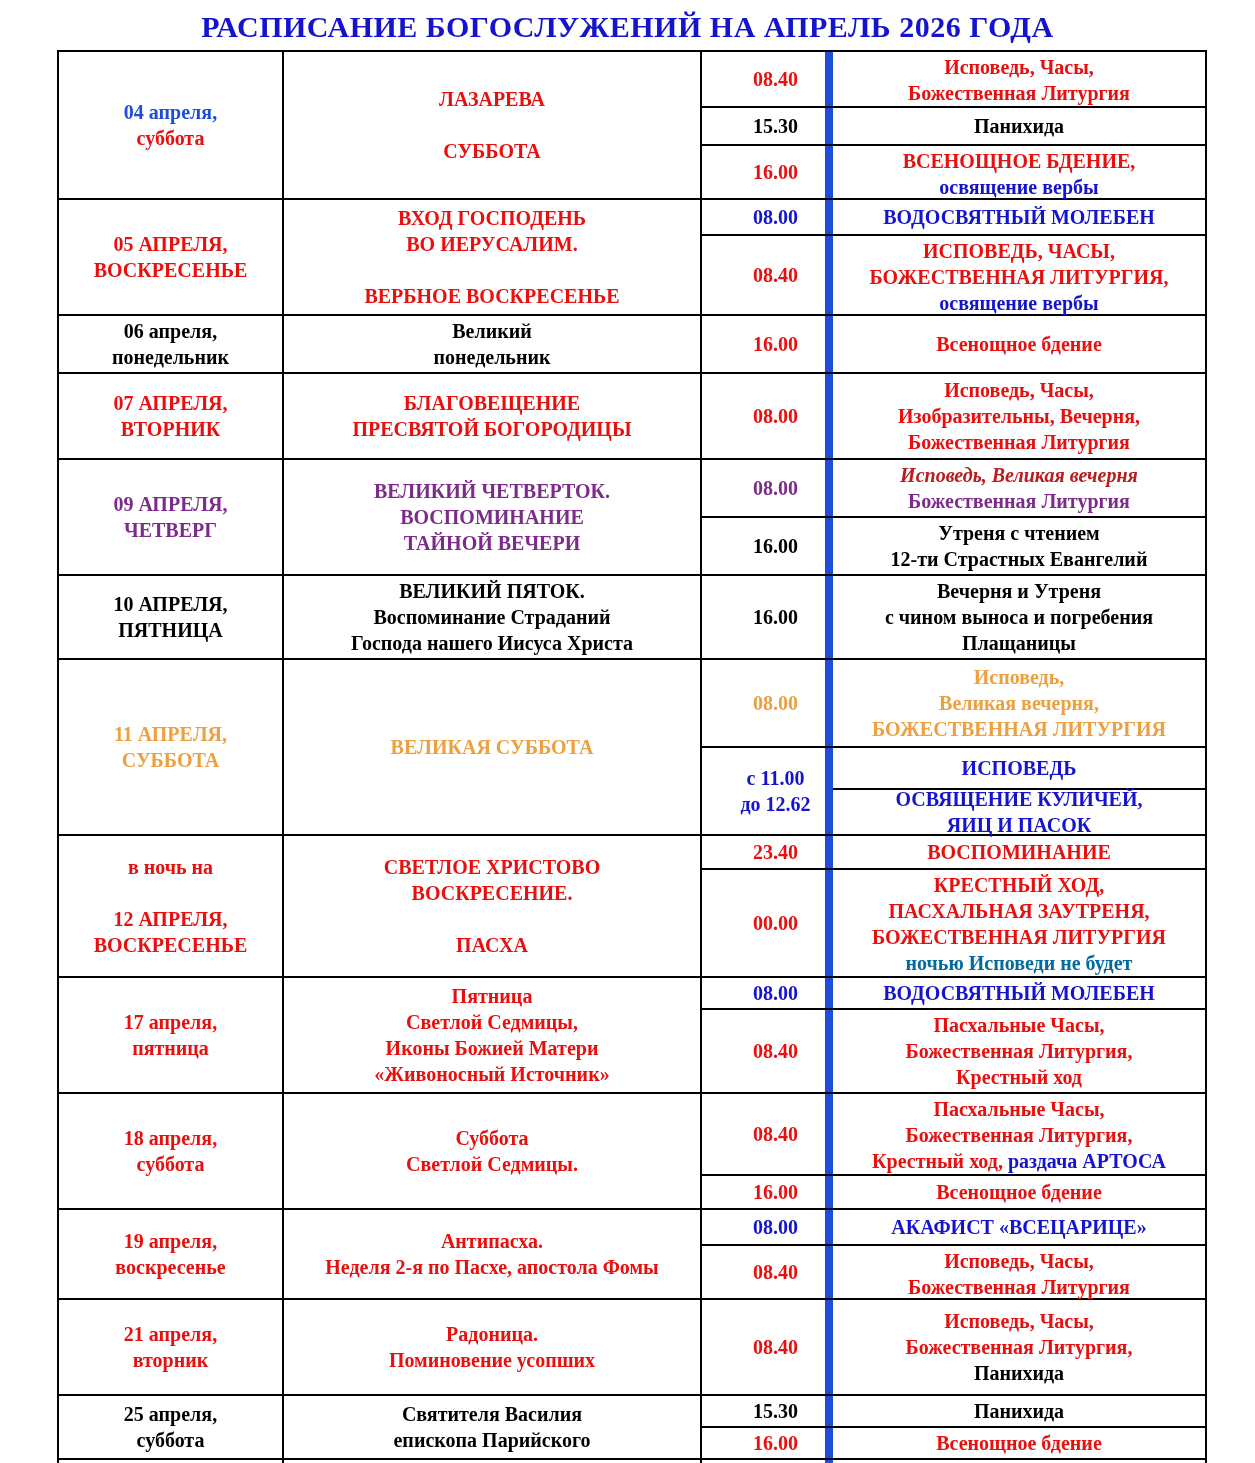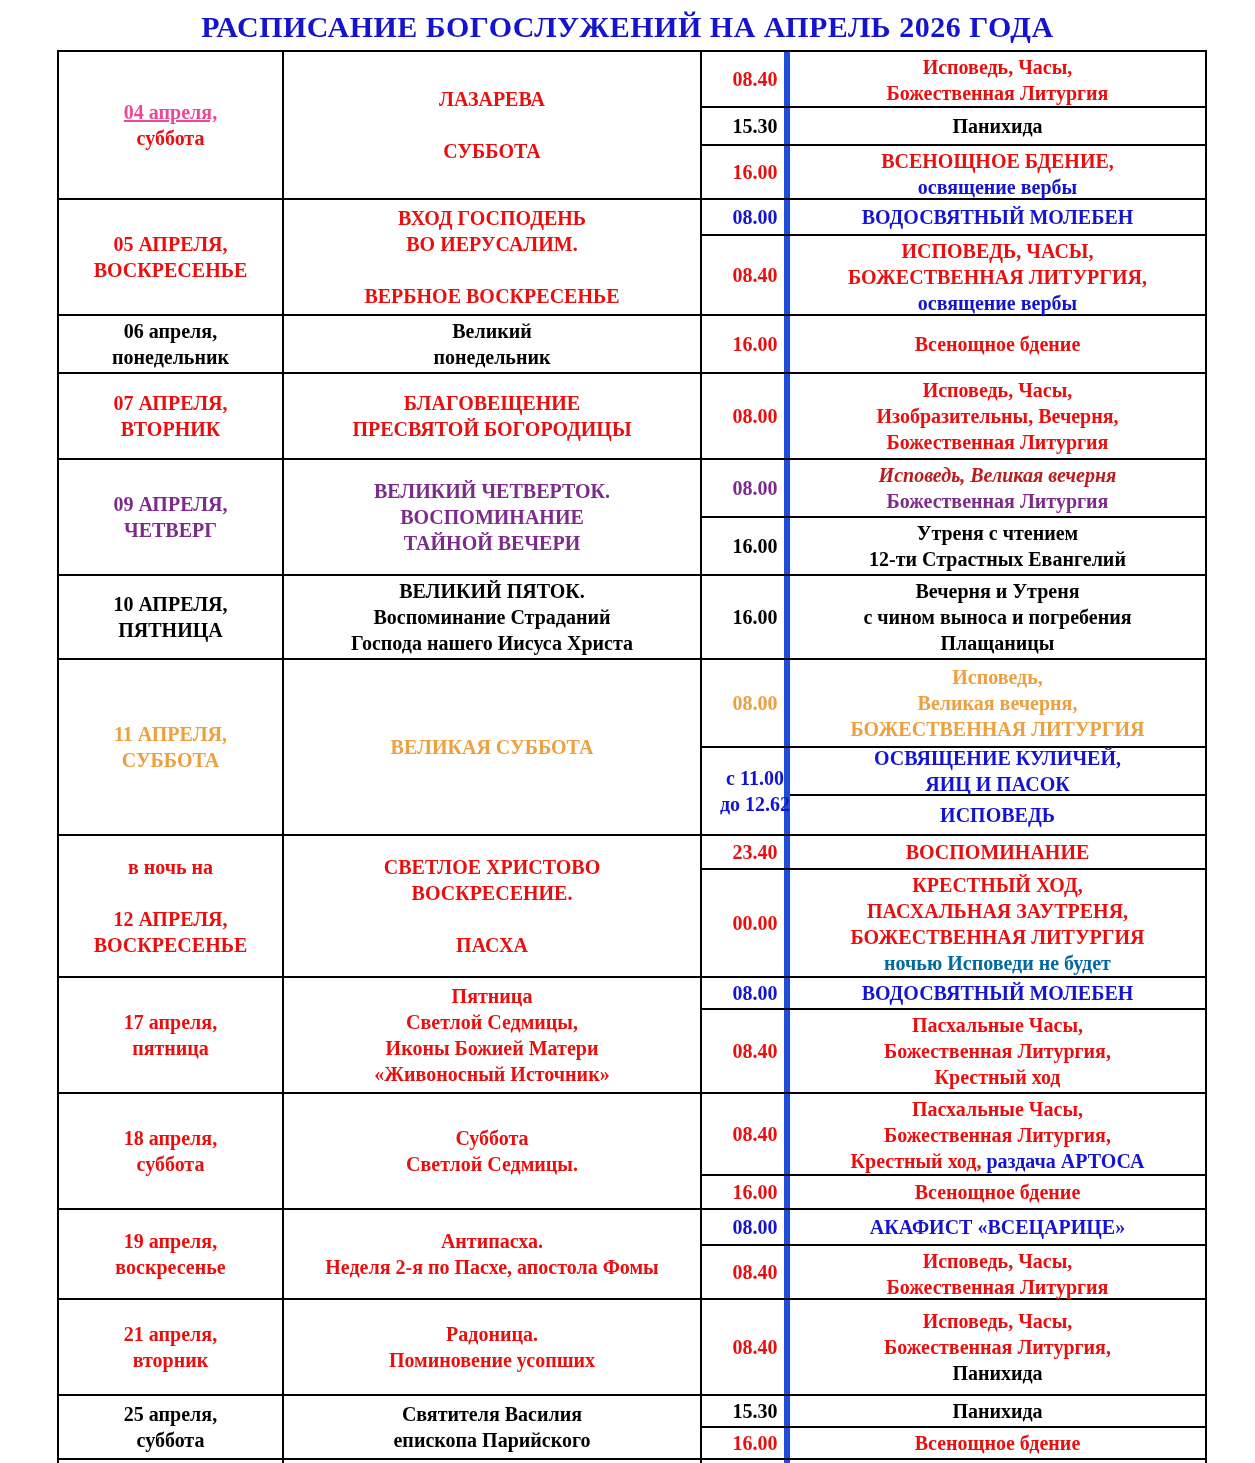--- a/index.html
+++ b/index.html
@@ -30,41 +30,41 @@
     justify-content:center;align-items:center;
     text-align:center;
     box-sizing:border-box;
     padding:2px 4px;
   }
   .date-cell{width:225px;border-right:2px solid #000;flex:none;}
   .feast-cell{width:418px;border-right:2px solid #000;flex:none;}
   .right{flex:1;display:flex;flex-direction:column;}
   .block{display:flex;flex:1;}
   .block + .block{border-top:2px solid #000;}
-  .time-cell{width:88px;border-right:6px solid #1d4ed8;flex:none;padding-left:28px;}
+  .time-cell{width:131px;border-right:8px solid #1d4ed8;flex:none;padding-left:28px;}
   .service-area{flex:1;display:flex;flex-direction:column;}
   .service-cell{flex:1;}
   .service-cell + .service-cell{border-top:2px solid #000;}
   .line{
     display:block;
     font-size:20px;
     line-height:26px;
     min-height:26px;
     white-space:nowrap;
   }
 </style>
 </head>
 <body>
 
 <div class="page">
   <div class="title" style="color: rgb(20, 20, 207); text-align: center;">РАСПИСАНИЕ БОГОСЛУЖЕНИЙ НА АПРЕЛЬ 2026 ГОДА</div>
   <div class="table">
       <div class="row">
         <div class="cell date-cell">
-          <span class="line"><span style="color: #ec4899; text-decoration: underline;">04 апреля,</span></span>
+          <span class="line"><span style="color: #1d4ed8;">04 апреля,</span></span>
           <span class="line"><span style="color: rgb(233, 15, 15);">суббота</span></span>
         </div>
         <div class="cell feast-cell">
           <span class="line"><span style="color: rgb(233, 15, 15);">ЛАЗАРЕВА</span></span>
           <span class="line"><span style="color: rgb(233, 15, 15);"></span></span>
           <span class="line"><span style="color: rgb(233, 15, 15);">СУББОТА</span></span>
         </div>
         <div class="right">
           <div class="block" style="min-height: 54px;">
             <div class="cell time-cell">
@@ -262,26 +262,26 @@
                 <span class="line"><span style="color: rgb(236, 160, 63);">БОЖЕСТВЕННАЯ ЛИТУРГИЯ</span></span>
               </div>
             </div>
           </div>
           <div class="block" style="min-height: 73px;">
             <div class="cell time-cell">
               <span class="line"><span style="color: rgb(20, 20, 207);">с 11.00</span></span>
               <span class="line"><span style="color: rgb(20, 20, 207);">до 12.62</span></span>
             </div>
             <div class="service-area">
+              <div class="cell service-cell" style="min-height: 27px;">
+                <span class="line"><span style="color: rgb(20, 20, 207);">ИСПОВЕДЬ</span></span>
+              </div>
               <div class="cell service-cell" style="min-height: 46px;">
                 <span class="line"><span style="color: rgb(20, 20, 207);">ОСВЯЩЕНИЕ КУЛИЧЕЙ,</span></span>
                 <span class="line"><span style="color: rgb(20, 20, 207);">ЯИЦ И ПАСОК</span></span>
-              </div>
-              <div class="cell service-cell" style="min-height: 27px;">
-                <span class="line"><span style="color: rgb(20, 20, 207);">ИСПОВЕДЬ</span></span>
               </div>
             </div>
           </div>
         </div>
       </div>
       <div class="row">
         <div class="cell date-cell">
           <span class="line"><span style="color: rgb(233, 15, 15);">в ночь на</span></span>
           <span class="line"><span style="color: rgb(233, 15, 15);"></span></span>
           <span class="line"><span style="color: rgb(233, 15, 15);">12 АПРЕЛЯ,</span></span>

